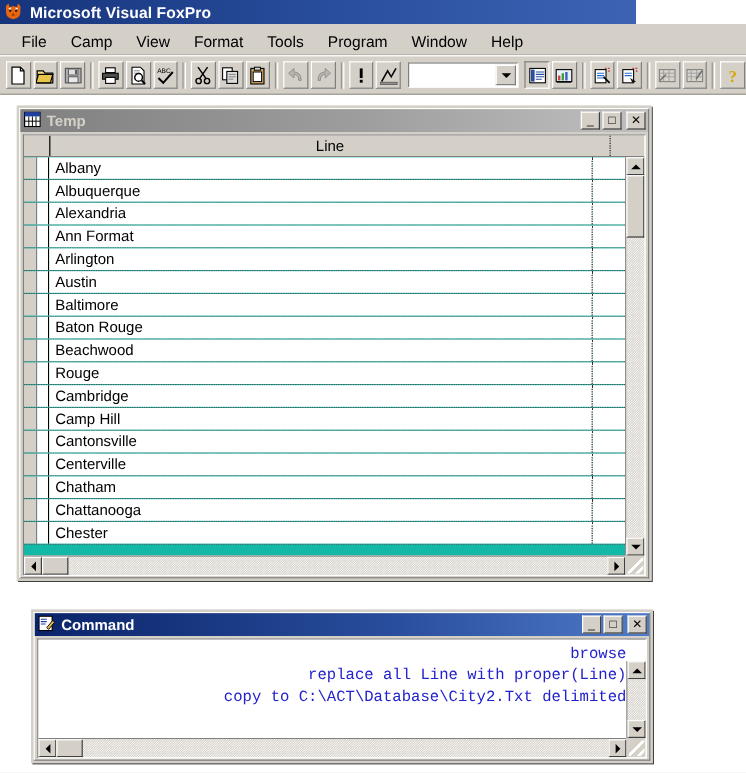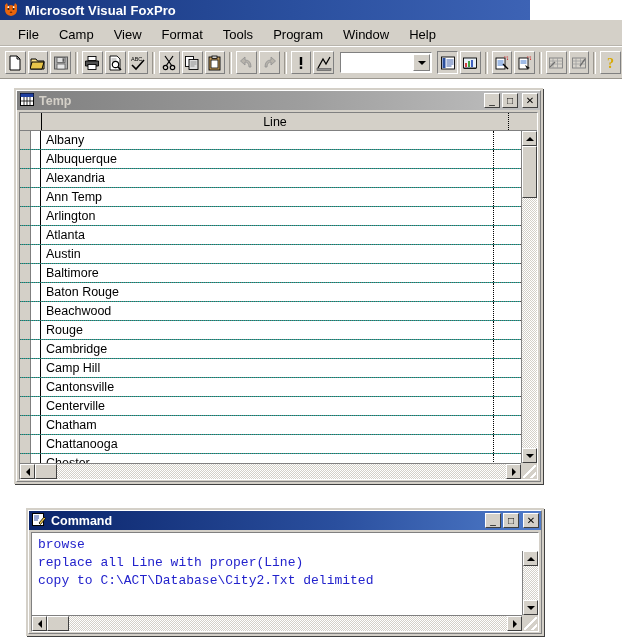--- a/index.html
+++ b/index.html
@@ -420,20 +420,21 @@
     left: 3px; top: 22px;
     width: 508px; height: 100px;
     background: #ffffff;
     border: 1px solid;
     border-top-color: #808080;
     border-left-color: #808080;
     border-right-color: #ffffff;
     border-bottom-color: #ffffff;
     box-sizing: border-box;
     overflow: hidden;
+    text-align: right;
   }
   .cmd-lines {
     position: absolute;
     left: 0; top: 0;
     right: 16px; bottom: 16px;
     padding: 3px 0 0 6px;
     box-sizing: border-box;
     overflow: hidden;
     background: #ffffff;
   }
@@ -694,33 +695,27 @@
         </div>
         <div class="grid-row">
           <div class="row-selector"></div>
           <div class="row-gap"></div>
           <div class="row-cell">Alexandria</div>
           <div class="row-tail"></div>
         </div>
         <div class="grid-row">
           <div class="row-selector"></div>
           <div class="row-gap"></div>
-          <div class="row-cell">Ann Temp</div>
+          <div class="row-cell">Ann Format</div>
           <div class="row-tail"></div>
         </div>
         <div class="grid-row">
           <div class="row-selector"></div>
           <div class="row-gap"></div>
           <div class="row-cell">Arlington</div>
-          <div class="row-tail"></div>
-        </div>
-        <div class="grid-row">
-          <div class="row-selector"></div>
-          <div class="row-gap"></div>
-          <div class="row-cell">Atlanta</div>
           <div class="row-tail"></div>
         </div>
         <div class="grid-row">
           <div class="row-selector"></div>
           <div class="row-gap"></div>
           <div class="row-cell">Austin</div>
           <div class="row-tail"></div>
         </div>
         <div class="grid-row">
           <div class="row-selector"></div>

